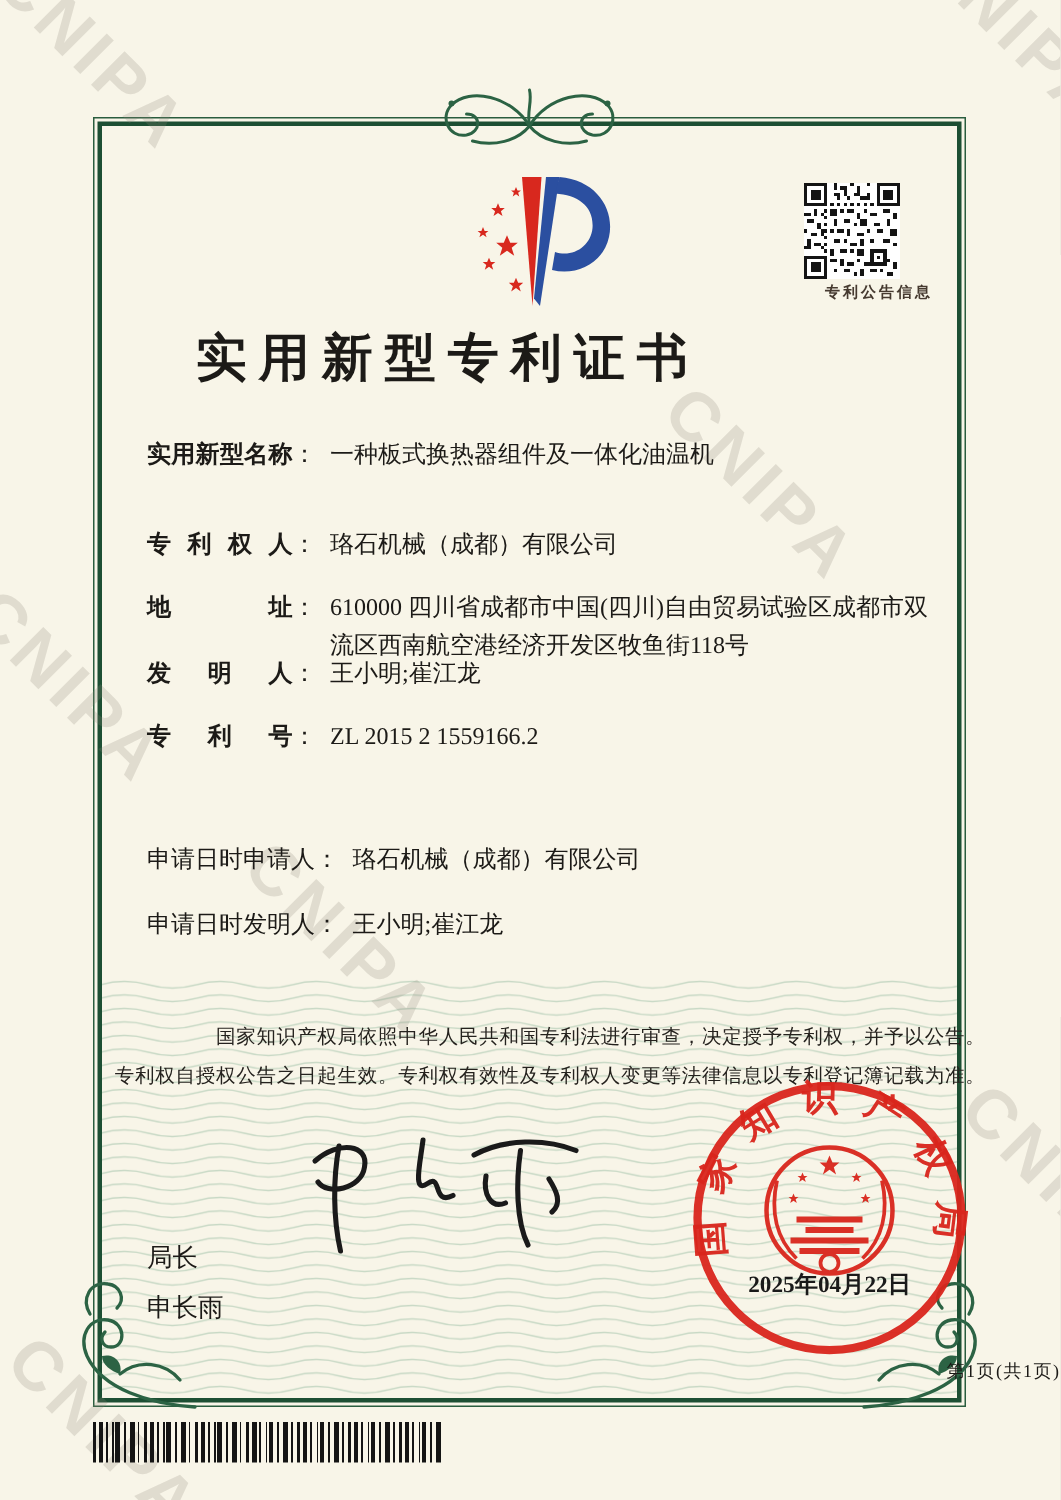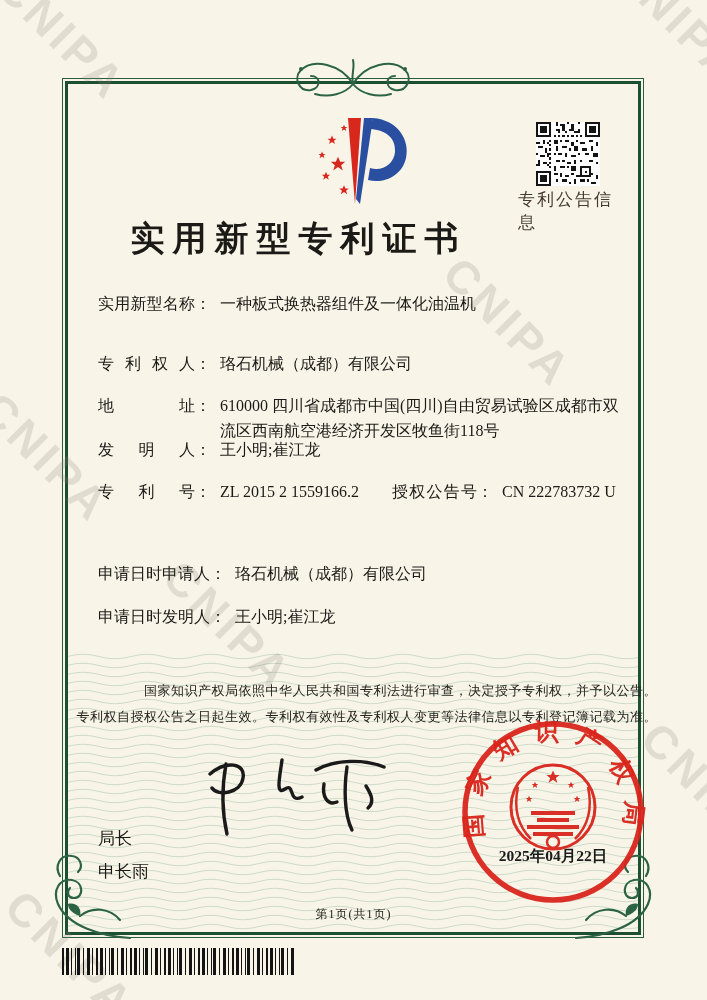--- a/index.html
+++ b/index.html
@@ -22,44 +22,44 @@
   .frame{position:absolute;left:62px;top:78px;width:582px;height:860px;
          border:1px solid var(--border-green);z-index:1;}
   .frame-inner{position:absolute;left:2px;top:2px;right:2px;bottom:2px;
          border:3px solid var(--border-green-dark);}
   .waves{position:absolute;left:67px;top:652px;width:572px;height:281px;z-index:1;}
   .ornament{position:absolute;z-index:3;}
   
   .cert-no{position:absolute;left:98px;top:112px;font-size:16px;letter-spacing:2px;z-index:3;}
   .logo{position:absolute;left:298px;top:110px;width:115px;height:102px;z-index:3;}
   .qr{position:absolute;left:536px;top:122px;width:64px;height:64px;z-index:3;}
-  .qr-label{position:absolute;left:518px;top:188px;width:104px;text-align:left;
-            font-size:17px;letter-spacing:2px;color:#463a30;font-weight:normal;z-index:3;}
+  .qr-label{position:absolute;left:518px;top:188px;width:104px;text-align:right;
+            font-size:10px;letter-spacing:2px;color:#463a30;font-weight:bold;z-index:3;}
   .title{position:absolute;left:0;top:216px;width:597px;text-align:center;
          font-size:34px;font-weight:bold;letter-spacing:8px;z-index:3;}
   
   .row{position:absolute;left:98px;font-size:16px;line-height:25px;z-index:3;white-space:nowrap;}
-  .jlabel{display:inline-block;width:97px;text-align:justify;text-align-last:justify;vertical-align:top;}
+  .jlabel{display:inline-block;width:97px;text-align:justify;text-align-last:justify;vertical-align:top;font-weight:bold;}
   .val{margin-left:9px;margin-top:44px;}
   .wrapval{display:inline-block;margin-left:9px;width:408px;white-space:normal;vertical-align:top;}
   .rcol{position:absolute;left:294px;top:0;}
   .jlabel-r{display:inline-block;width:85px;text-align:justify;text-align-last:justify;vertical-align:top;}
   .row-name{top:291px;} .row-patentee{top:351px;} .row-address{top:393px;}
   .row-inventor{top:437px;} .row-patent{top:479px;} .row-dates{top:519px;}
   .row-applicant{top:561px;} .row-appinv{top:604px;}
   
   .statement{position:absolute;left:50px;top:678px;width:607px;text-align:right;
              font-size:13px;line-height:26px;color:#25221e;letter-spacing:.5px;z-index:3;}
   
   .sig-block{position:absolute;left:98px;top:778px;font-size:17px;line-height:33px;z-index:3;margin-top:44px;}
   .sig-script{position:absolute;left:196px;top:744px;z-index:3;}
   
   .seal{position:absolute;left:456px;top:715px;width:194px;height:194px;z-index:4;}
   
-  .footer{position:absolute;left:0;top:906px;width:707px;text-align:center;
+  .footer{position:absolute;left:0;top:906px;width:707px;text-align:right;
           font-size:12px;letter-spacing:1px;z-index:3;}
   .barcode{position:absolute;left:62px;top:948px;width:232px;height:27px;z-index:3;
     background:repeating-linear-gradient(90deg,
       #141414 0 2px,transparent 2px 4px,#141414 4px 7px,transparent 7px 9px,
       #141414 9px 10px,transparent 10px 13px,#141414 13px 14px,transparent 14px 15px,
       #141414 15px 18px,transparent 18px 21px,#141414 21px 22px,transparent 22px 25px,
       #141414 25px 28px,transparent 28px 30px,#141414 30px 31px,transparent 31px 34px);}
 </style>
 </head>
 <body>
@@ -254,23 +254,20 @@
   <div class="row row-address">
     <span class="jlabel">地址</span><span>：</span><span class="wrapval">610000 四川省成都市中国(四川)自由贸易试验区成都市双流区西南航空港经济开发区牧鱼街118号</span>
   </div>
 
   <div class="row row-inventor">
     <span class="jlabel">发明人</span><span>：</span><span class="val">王小明;崔江龙</span>
   </div>
 
   <div class="row row-patent">
     <span class="jlabel">专利号</span><span>：</span><span class="val">ZL 2015 2 1559166.2</span>
-    <span class="rcol">
-      <span class="jlabel-r">授权公告号</span><span>：</span><span class="val">CN 222783732 U</span>
-    </span>
   </div>
 
 
   <div class="row row-applicant">
     <span>申请日时申请人</span><span>：</span><span class="val">珞石机械（成都）有限公司</span>
   </div>
 
   <div class="row row-appinv">
     <span>申请日时发明人</span><span>：</span><span class="val">王小明;崔江龙</span>
   </div>

